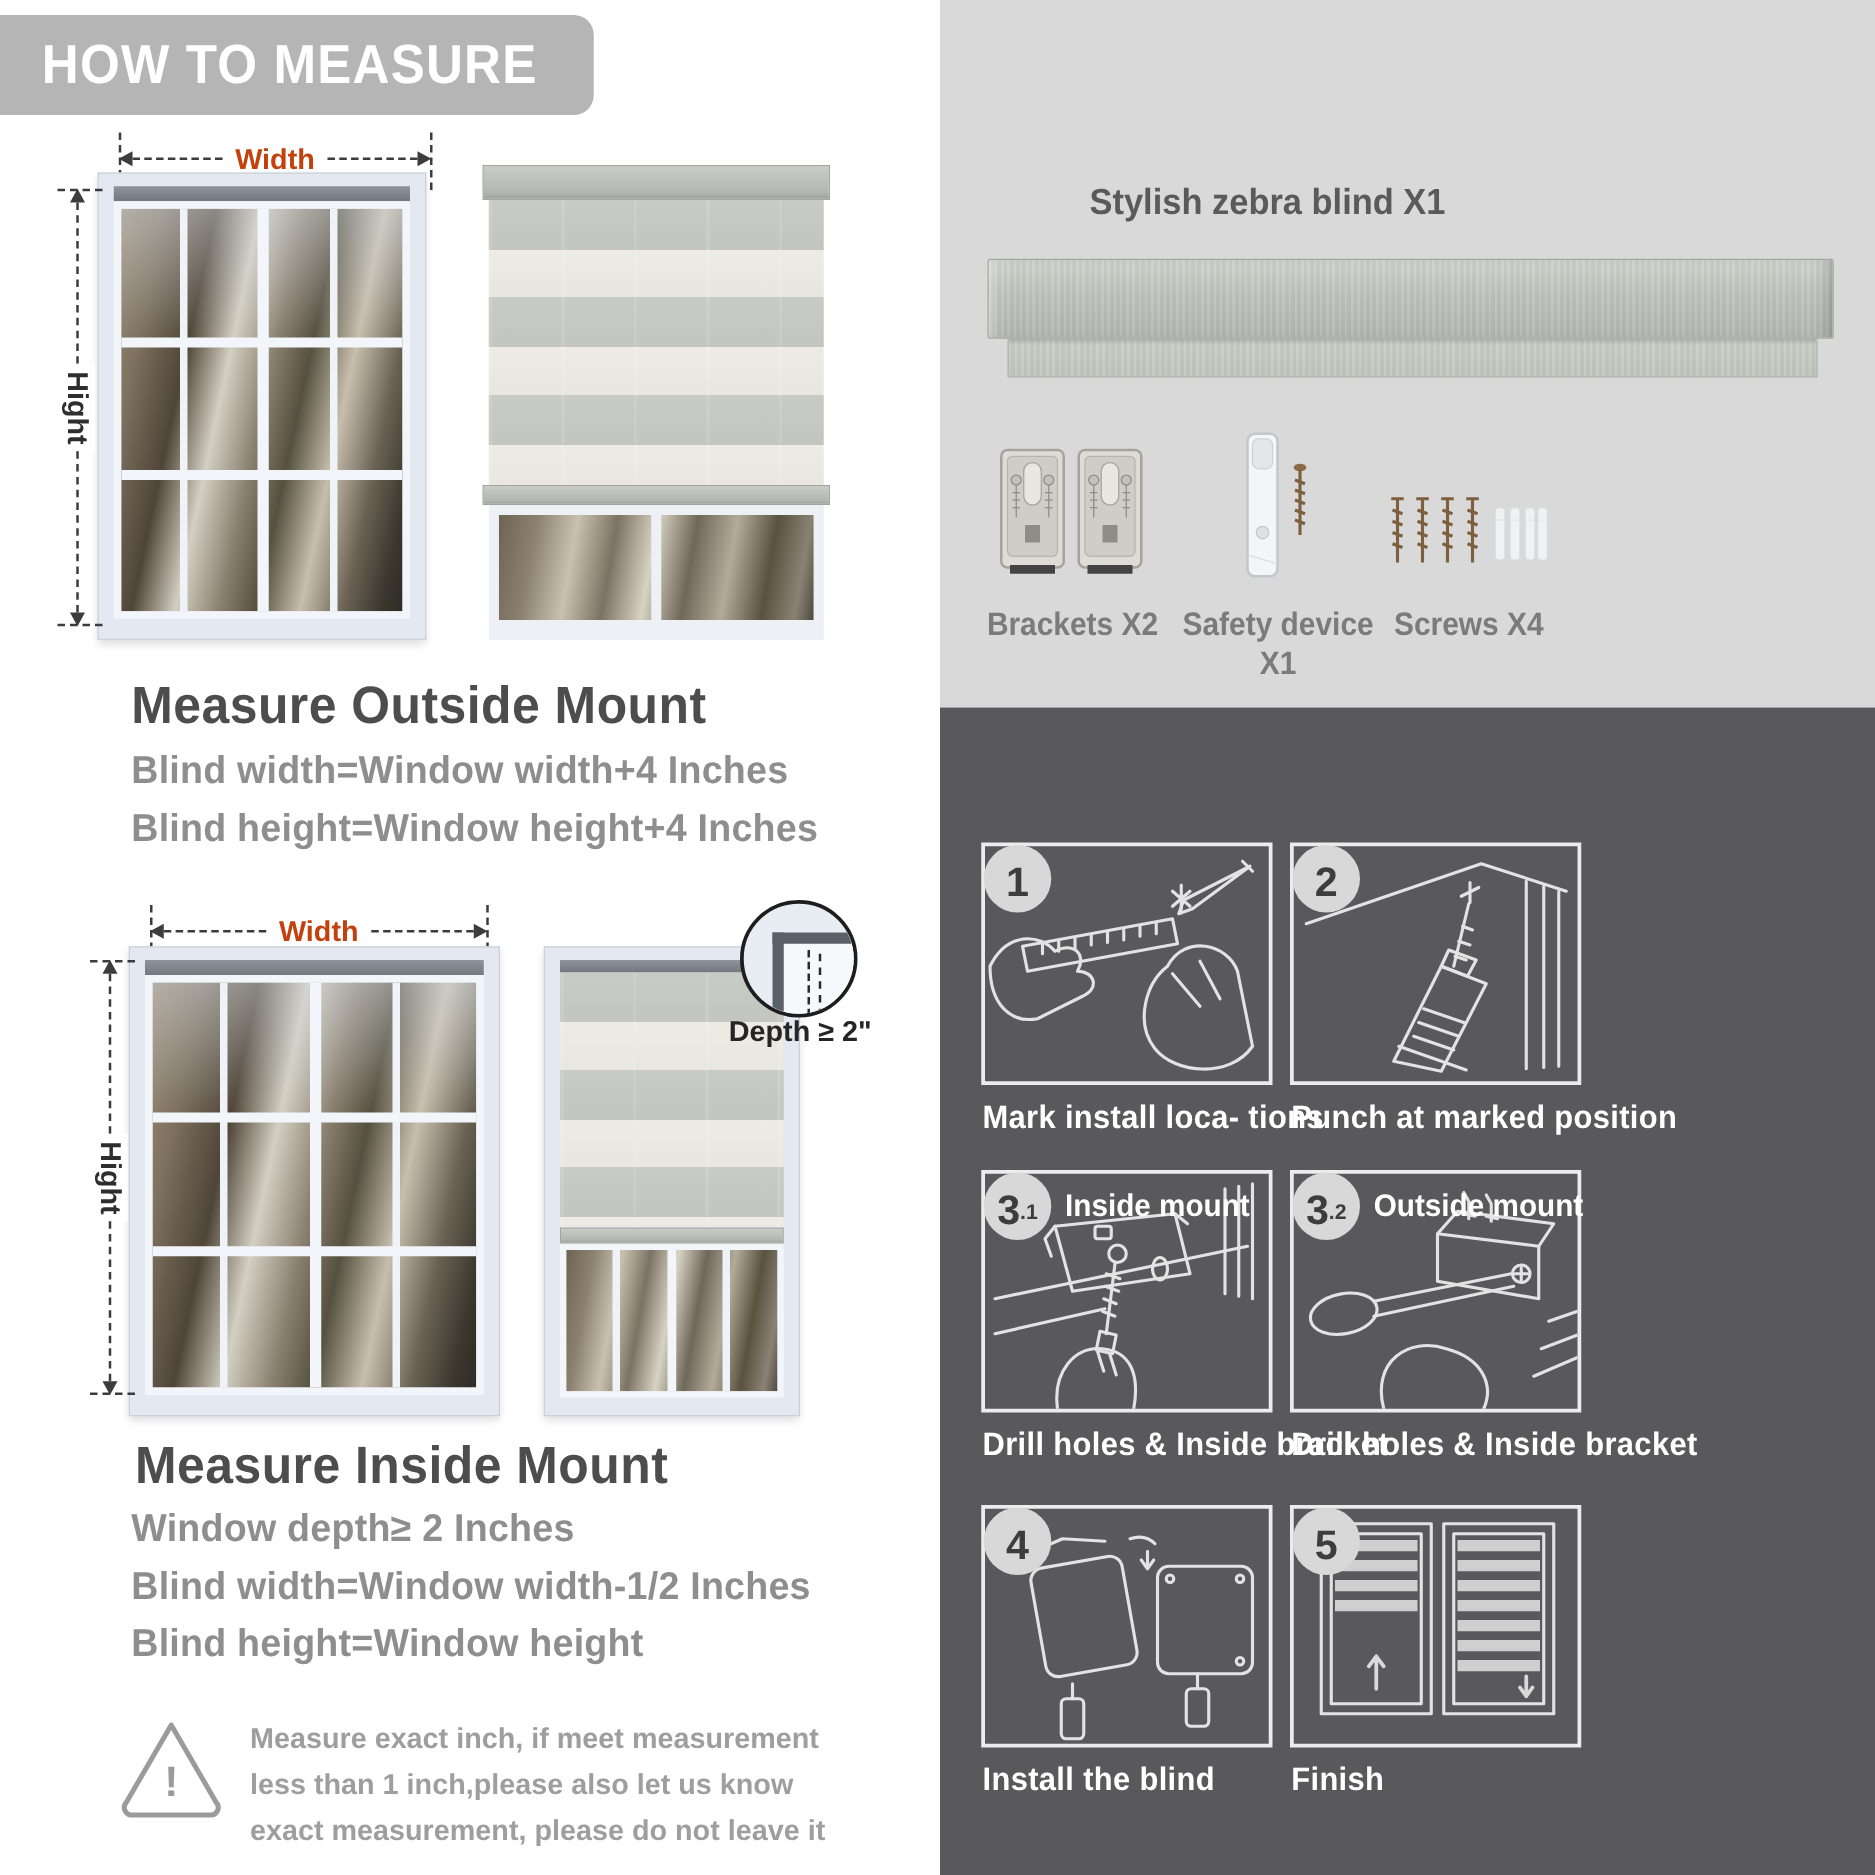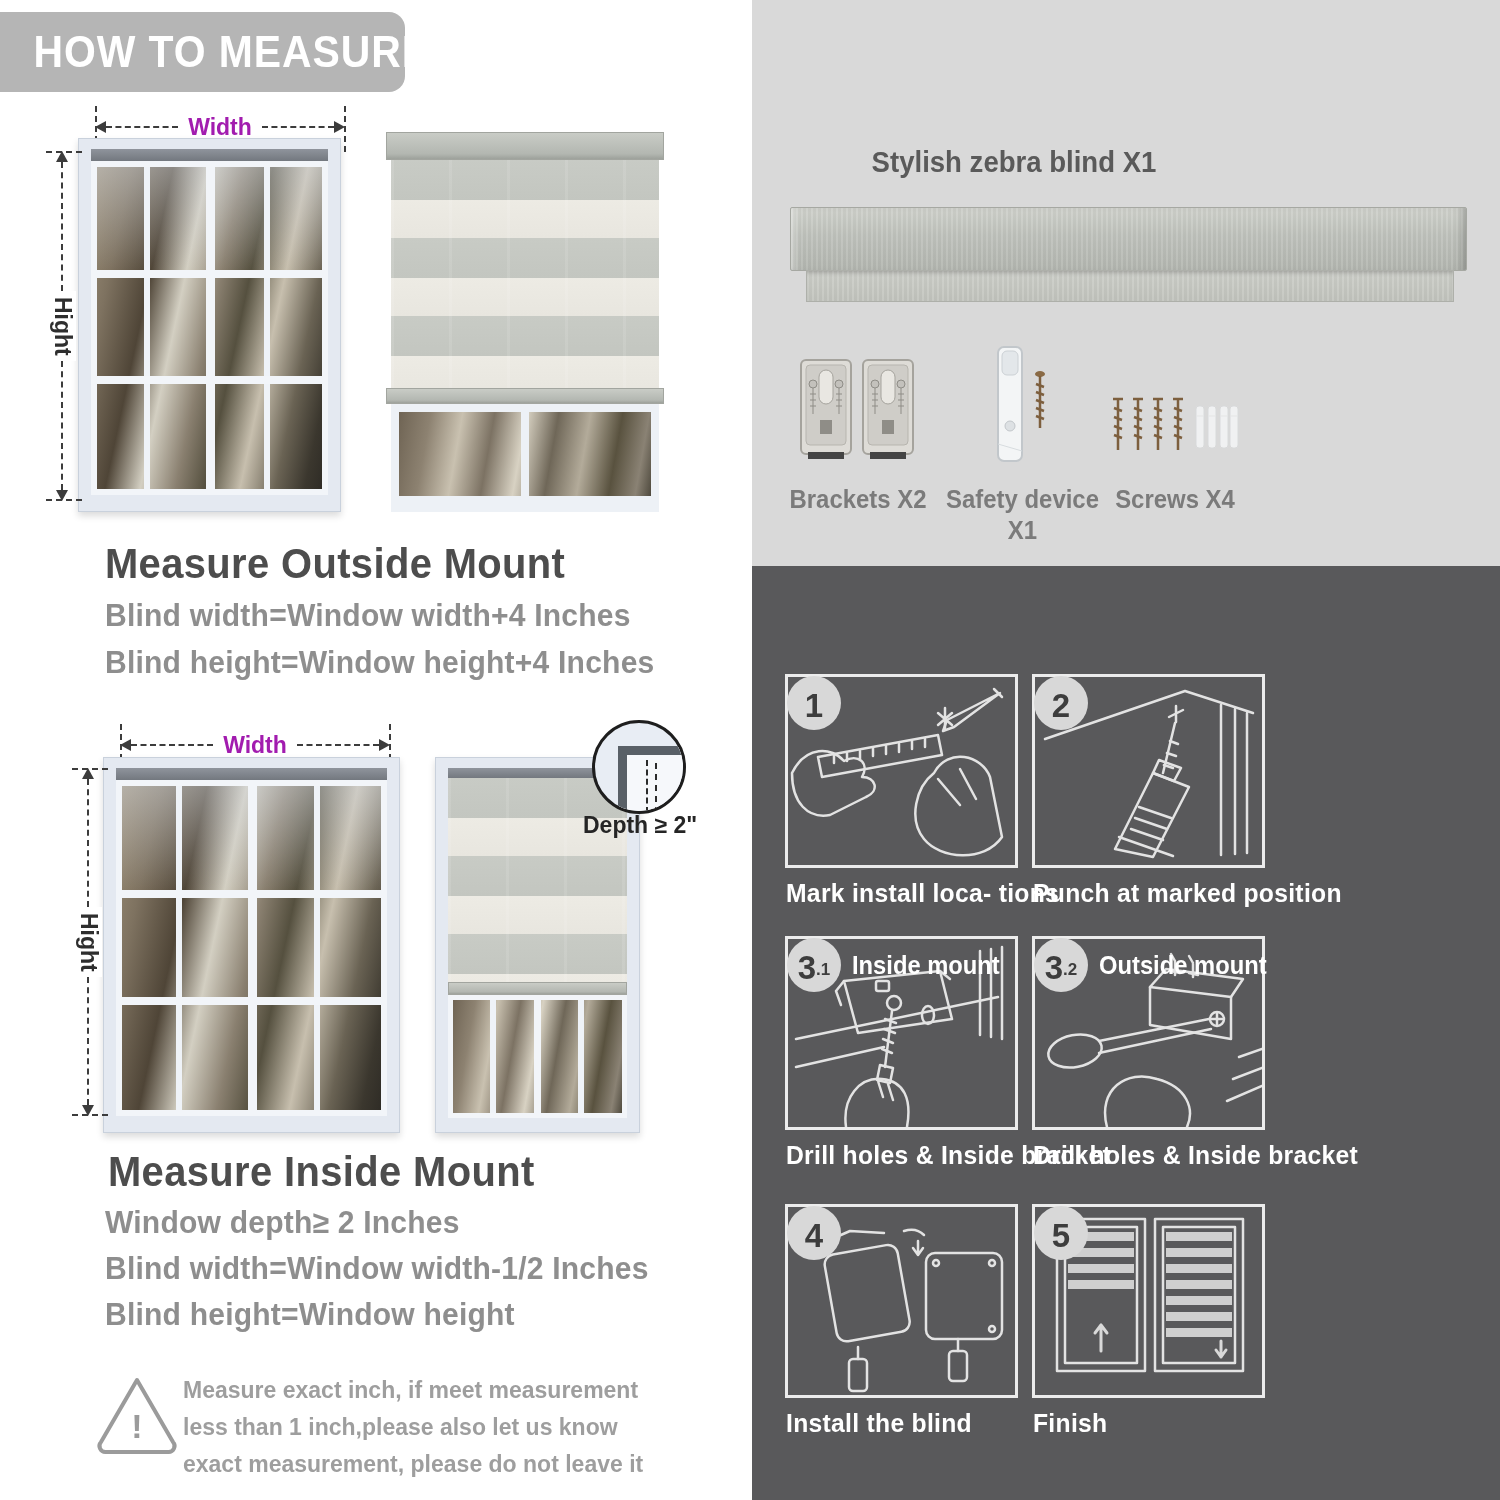--- a/index.html
+++ b/index.html
@@ -2,36 +2,36 @@
 <html><head>
 <meta charset="utf-8">
 <style>
   html,body{margin:0;padding:0;background:#fff;}
   #root{position:relative;width:1500px;height:1500px;background:#ffffff;overflow:hidden;
         font-family:"Liberation Sans", sans-serif;}
   .abs{position:absolute;}
 
   
   .band{position:absolute;display:flex;align-items:center;}
-  .band-left{left:0;top:12px;width:405px;height:80px;background:#b5b5b5;border-radius:0 16px 16px 0;}
+  .band-left{left:0;top:12px;width:475px;height:80px;background:#b5b5b5;border-radius:0 16px 16px 0;}
   .band-left span{color:#fff;font-weight:bold;font-size:44px;letter-spacing:1px;padding-left:36px;
                   transform:scaleX(.93);transform-origin:left center;white-space:nowrap;}
   .band-included{left:752px;top:10px;width:360px;height:82px;background:#fff;border-radius:0 16px 16px 0;}
   .band-included span{color:#c9c9c9;font-weight:bold;font-size:42px;letter-spacing:1px;padding-left:34px;
                   transform:scaleX(.95);transform-origin:left center;white-space:nowrap;}
   .band-mount{left:757px;top:578px;width:424px;height:80px;background:#fff;border-radius:0 18px 18px 0;}
   .band-mount span{color:#3f3f3f;font-weight:bold;font-size:37px;letter-spacing:.5px;padding-left:30px;
                   transform:scaleX(.94);transform-origin:left center;white-space:nowrap;}
 
   
   .harrow{position:absolute;display:flex;align-items:center;height:22px;}
   .harrow .dash{flex:1;height:0;border-top:2px dashed #3c3c3c;}
   .harrow .ah-l{width:0;height:0;border-top:6px solid transparent;border-bottom:6px solid transparent;border-right:11px solid #3c3c3c;}
   .harrow .ah-r{width:0;height:0;border-top:6px solid transparent;border-bottom:6px solid transparent;border-left:11px solid #3c3c3c;}
-  .harrow .lbl{padding:0 10px;font-weight:bold;font-size:23px;color:#a21caf;white-space:nowrap;}
+  .harrow .lbl{padding:0 10px;font-weight:bold;font-size:23px;color:#c2410c;white-space:nowrap;}
   .vtick{position:absolute;width:0;border-left:2px dashed #3c3c3c;}
   .htick{position:absolute;height:0;border-top:2px dashed #3c3c3c;}
   .varrow{position:absolute;display:flex;flex-direction:column;align-items:center;width:22px;}
   .varrow .dash{flex:1;width:0;border-left:2px dashed #3c3c3c;}
   .varrow .ah-t{width:0;height:0;border-left:6px solid transparent;border-right:6px solid transparent;border-bottom:11px solid #3c3c3c;}
   .varrow .ah-b{width:0;height:0;border-left:6px solid transparent;border-right:6px solid transparent;border-top:11px solid #3c3c3c;}
   .varrow .lbl{writing-mode:vertical-rl;font-weight:bold;font-size:23px;color:#2e2e2e;padding:6px 0;background:#fff;}
 
   
   .window{position:absolute;background:#e4e9f1;border:1px solid #c9d1dc;box-shadow:0 4px 7px rgba(0,0,0,.14);
@@ -200,21 +200,21 @@
 
   <div class="h-measure" style="left:108px;top:1148px;">Measure Inside Mount</div>
   <div class="eq" style="left:105px;top:1205px;">Window depth≥ 2 Inches</div>
   <div class="eq" style="left:105px;top:1251px;">Blind width=Window width-1/2 Inches</div>
   <div class="eq" style="left:105px;top:1297px;">Blind height=Window height</div>
 
   <svg class="abs" style="left:94px;top:1374px;" width="86" height="82" viewBox="0 0 86 82">
     <path d="M43,6 L79,68 a6,6 0 0 1 -5,10 H12 a6,6 0 0 1 -5,-10 Z" fill="none" stroke="#9b9b9b" stroke-width="4" stroke-linejoin="round"></path>
   </svg>
   <div class="warn-glyph" style="align-items:flex-end;padding-bottom:8px;box-sizing:border-box;">!</div>
-  <div class="note-text" style="left:183px;top:1372px;">Measure exact inch, if meet measurement less than 1 inch,please also let us know exact measurement, please do not leave it</div>
+  <div class="note-text" style="left:200px;top:1372px;">Measure exact inch, if meet measurement less than 1 inch,please also let us know exact measurement, please do not leave it</div>
 
   <div class="panel-light"></div>
   <div class="product-lbl">Stylish zebra blind X1</div>
   <div class="bar-main"></div>
   <div class="bar-lip"></div>
 
   <svg class="abs" style="left:798px;top:356px;" width="118" height="112" viewBox="0 0 118 112">
     <g>
       <g transform="translate(2,2)">
         <rect x="1" y="2" width="50" height="94" rx="5" fill="#dedcd7" stroke="#a5a39d" stroke-width="2"></rect>

